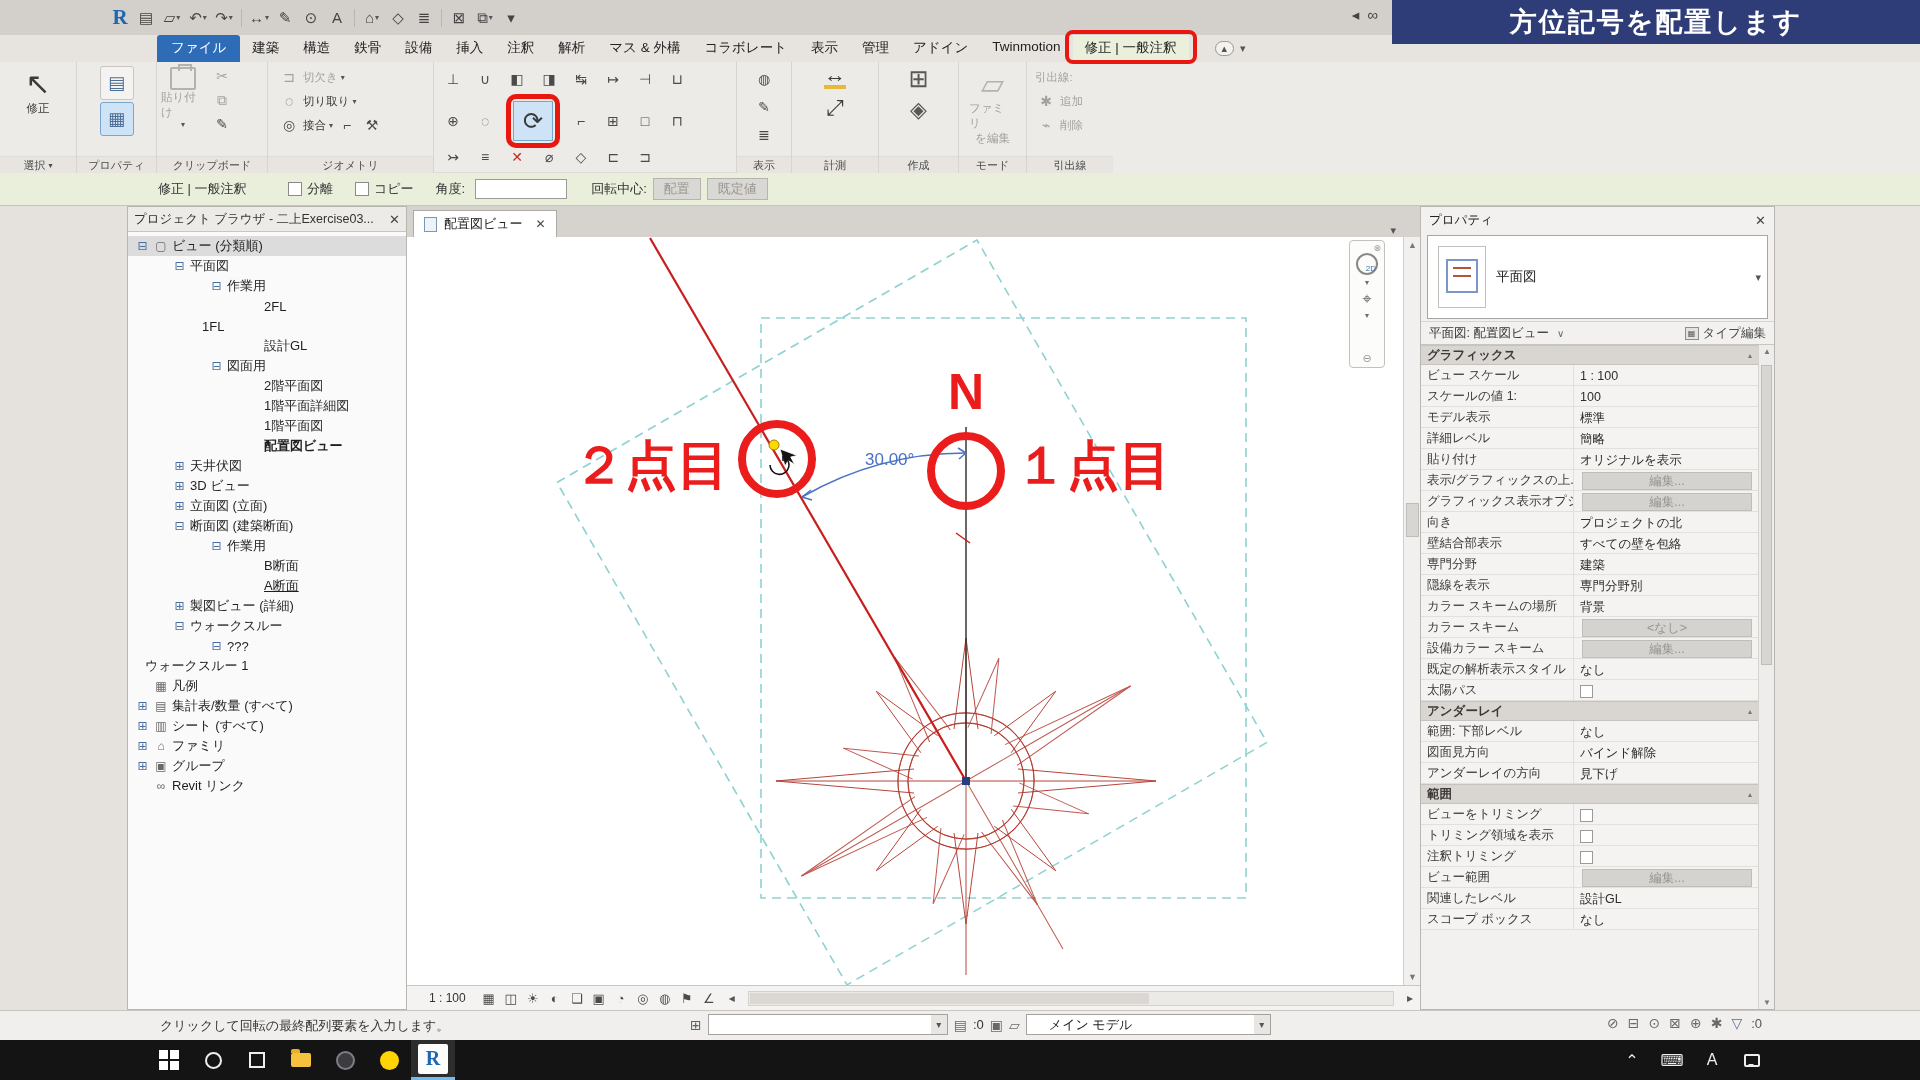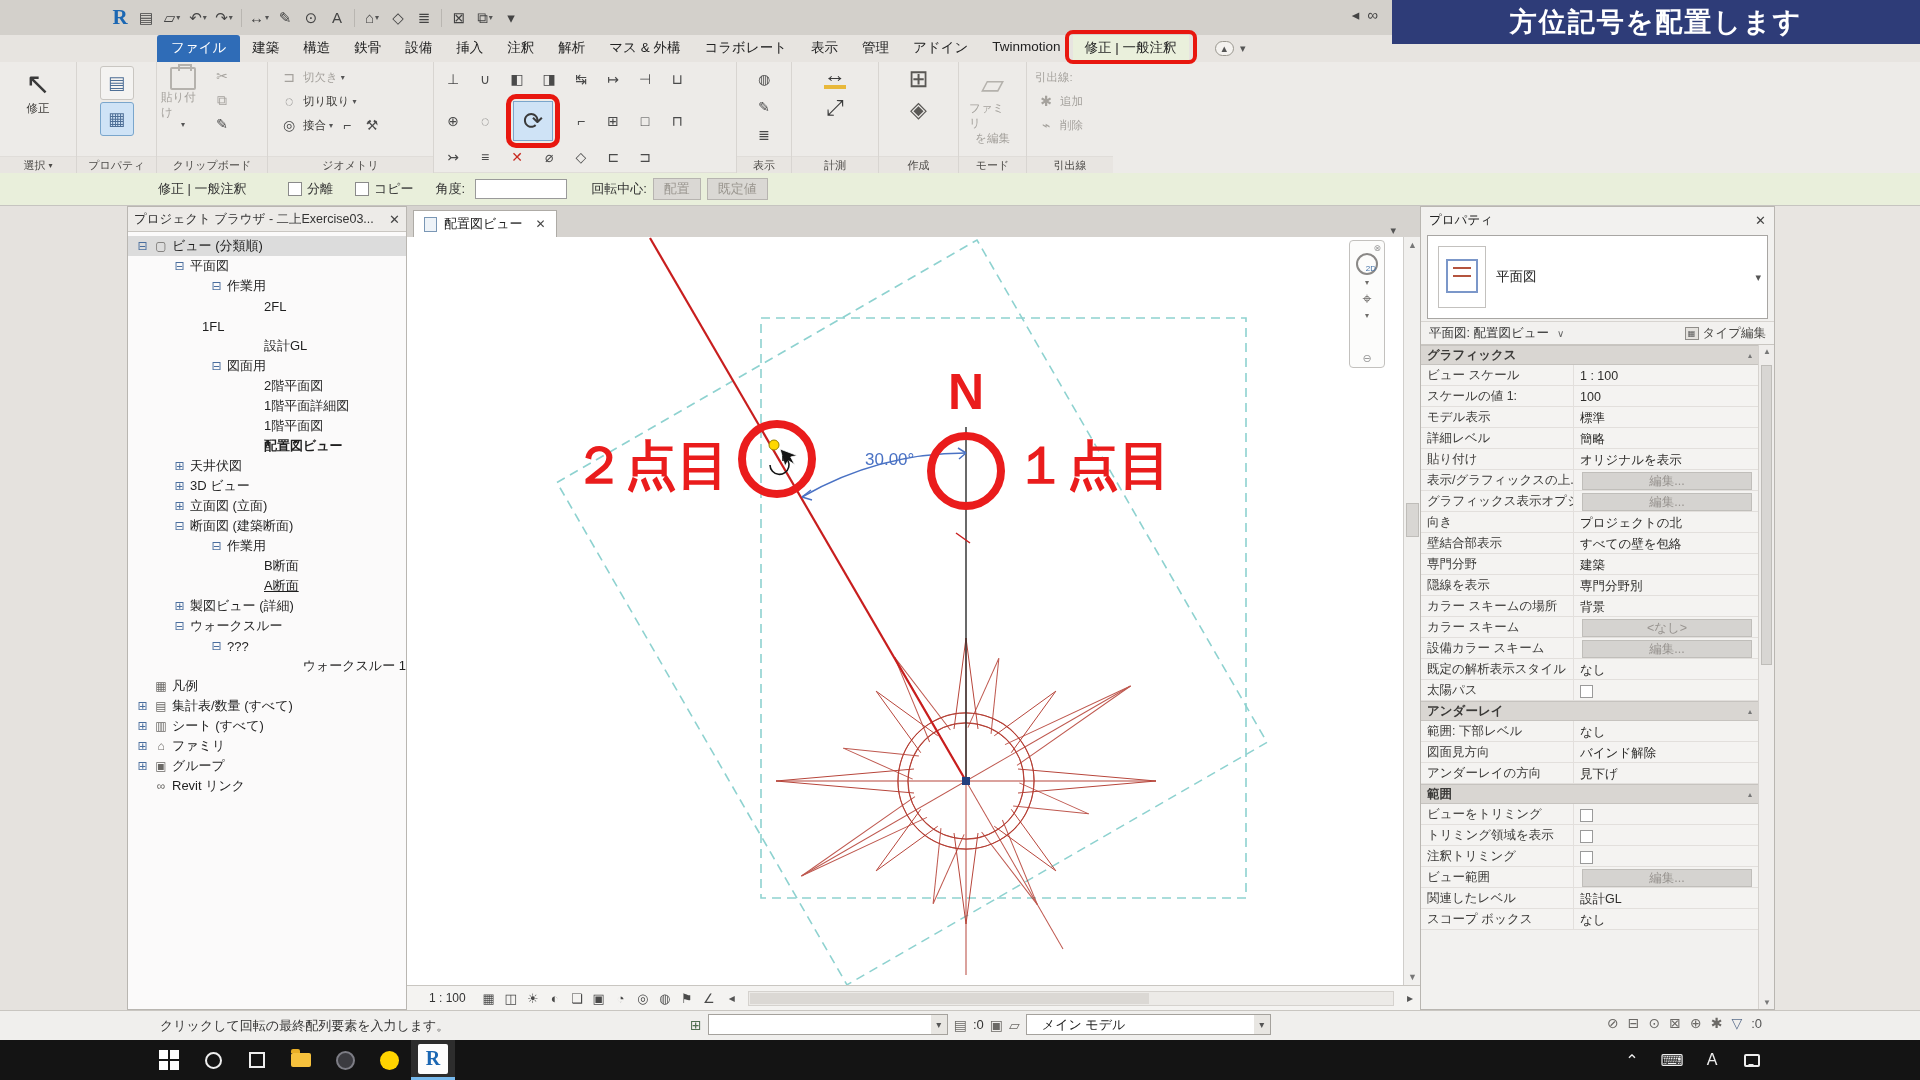--- a/index.html
+++ b/index.html
@@ -159,21 +159,21 @@
   .annoN{fill:#ea1c1c;font-weight:bold;font-size:50px;}
   .angletext{fill:#4a72c4;font-size:17px;}
 
   
   .statusbar{position:absolute;left:0;top:1010px;width:1920px;height:30px;background:#f0efed;
     border-top:1px solid #c9c6c1;font-size:13px;color:#333;}
   .sb-msg{position:absolute;left:160px;top:6px;}
   .sb-mid{position:absolute;left:690px;top:3px;display:flex;align-items:center;gap:6px;}
   .sb-combo{width:240px;height:21px;background:#fff;border:1px solid #a5a29d;display:flex;align-items:center;}
   .sb-combo.short{width:245px;}
-  .sb-combo .t{flex:1;padding-left:15px;color:#222;}
+  .sb-combo .t{flex:1;padding-left:22px;color:#222;}
   .sb-combo .dd{width:16px;text-align:center;color:#555;font-size:10px;background:#e8e6e2;height:100%;line-height:20px;}
   .sb-ico{font-size:14px;color:#4f6f4f;}
   .sb-right{position:absolute;right:158px;top:4px;display:flex;align-items:center;gap:9px;color:#555;}
   .sb-right .si{font-size:14px;color:#6b6966;}
   .funnel{color:#5a6e8c;font-size:14px;}
 
   
   .taskbar{position:absolute;left:0;top:1040px;width:1920px;height:40px;background:#141414;display:flex;align-items:center;}
   .tb-ic{width:44px;height:40px;display:flex;align-items:center;justify-content:center;}
   .winlogo{display:grid;grid-template-columns:9px 9px;grid-template-rows:9px 9px;gap:2px;}
@@ -542,21 +542,21 @@
             <span>製図ビュー (詳細)</span>
           </div>
           <div class="trow" style="padding-left: 45px;">
             <span class="texp">⊟</span>
             <span>ウォークスルー</span>
           </div>
           <div class="trow" style="padding-left: 82px;">
             <span class="texp">⊟</span>
             <span>???</span>
           </div>
-          <div class="trow" style=" justify-content: space-between;">
+          <div class="trow" style="">
             <span class="texp"></span>
             <span>ウォークスルー 1</span>
           </div>
           <div class="trow" style="padding-left: 8px;">
             <span class="texp"></span>
             <span class="ticon">▦</span>
             <span>凡例</span>
           </div>
           <div class="trow" style="padding-left: 8px;">
             <span class="texp">⊞</span>

